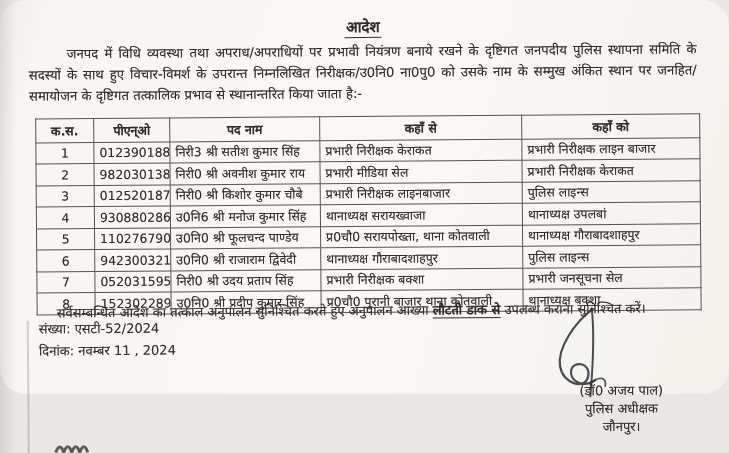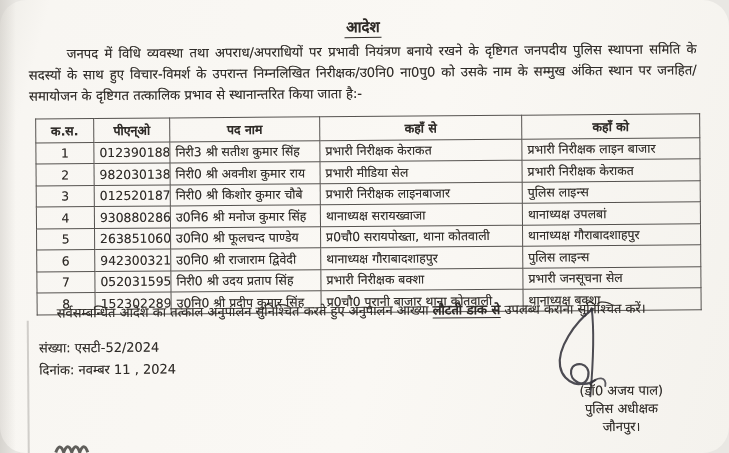--- a/index.html
+++ b/index.html
@@ -2,21 +2,21 @@
 <html lang="hi"><head>
 <meta charset="utf-8">
 <style>
   html,body{margin:0;padding:0;}
   body{
     width:729px;height:453px;overflow:hidden;
     background:#e9e7e3;
     font-family:"DejaVu Sans","Liberation Sans",sans-serif;
   }
   .paper{
-    position:relative;width:729px;height:453px;
+    position:relative;width:729px;height:394px;
     background:linear-gradient(105deg,#efedE8 0%,#f8f6f2 6%,#faf8f4 55%,#f4f2ed 100%);
     color:#2e2b28;
     border-radius:26px;
   }
   .doc{
     position:absolute;left:0;top:0;width:729px;height:453px;
     transform:rotate(-0.45deg);
     text-shadow:0 0 0.6px rgba(60,50,40,0.38);
   }
   .title{
@@ -41,21 +41,21 @@
   table.order{border:1.6px solid #4a4744;}
   table.order th{font-weight:bold;text-align:center;padding:2px 2px;}
   td.c{text-align:center;}
   td.l{text-align:left;}
   .compliance{
     position:absolute;top:301px;left:30px;width:672px;
     font-size:13px;text-indent:26px;
   }
   .compliance b{border-bottom:1.5px solid #2e2b28;}
   .refblock{
-    position:absolute;top:335px;left:38px;font-size:13px;line-height:1.72;
+    position:absolute;top:316px;left:38px;font-size:13px;line-height:1.72;
   }
   .signblock{
     position:absolute;top:384px;left:540px;width:160px;
     text-align:center;font-size:13px;line-height:1.38;
   }
   .sig-svg{position:absolute;left:520px;top:308px;}
   .artifact-svg{position:absolute;left:52px;top:438px;}
   .edge-line{
     position:absolute;left:26px;top:318px;width:1.5px;height:135px;
     background:rgba(70,65,60,0.22);
@@ -119,21 +119,21 @@
         </tr>
         <tr>
           <td class="c">4</td>
           <td class="c">930880286</td>
           <td class="l">उ0नि6 श्री मनोज कुमार सिंह</td>
           <td class="l">थानाध्यक्ष सरायख्वाजा</td>
           <td class="l">थानाध्यक्ष उपलबां</td>
         </tr>
         <tr>
           <td class="c">5</td>
-          <td class="c">263851060</td>
+          <td class="c">110276790</td>
           <td class="l">उ0नि0 श्री फूलचन्द पाण्डेय</td>
           <td class="l">प्र0चौ0 सरायपोख्ता, थाना कोतवाली</td>
           <td class="l">थानाध्यक्ष गौराबादशाहपुर</td>
         </tr>
         <tr>
           <td class="c">6</td>
           <td class="c">942300321</td>
           <td class="l">उ0नि0 श्री राजाराम द्विवेदी</td>
           <td class="l">थानाध्यक्ष गौराबादशाहपुर</td>
           <td class="l">पुलिस लाइन्स</td>

